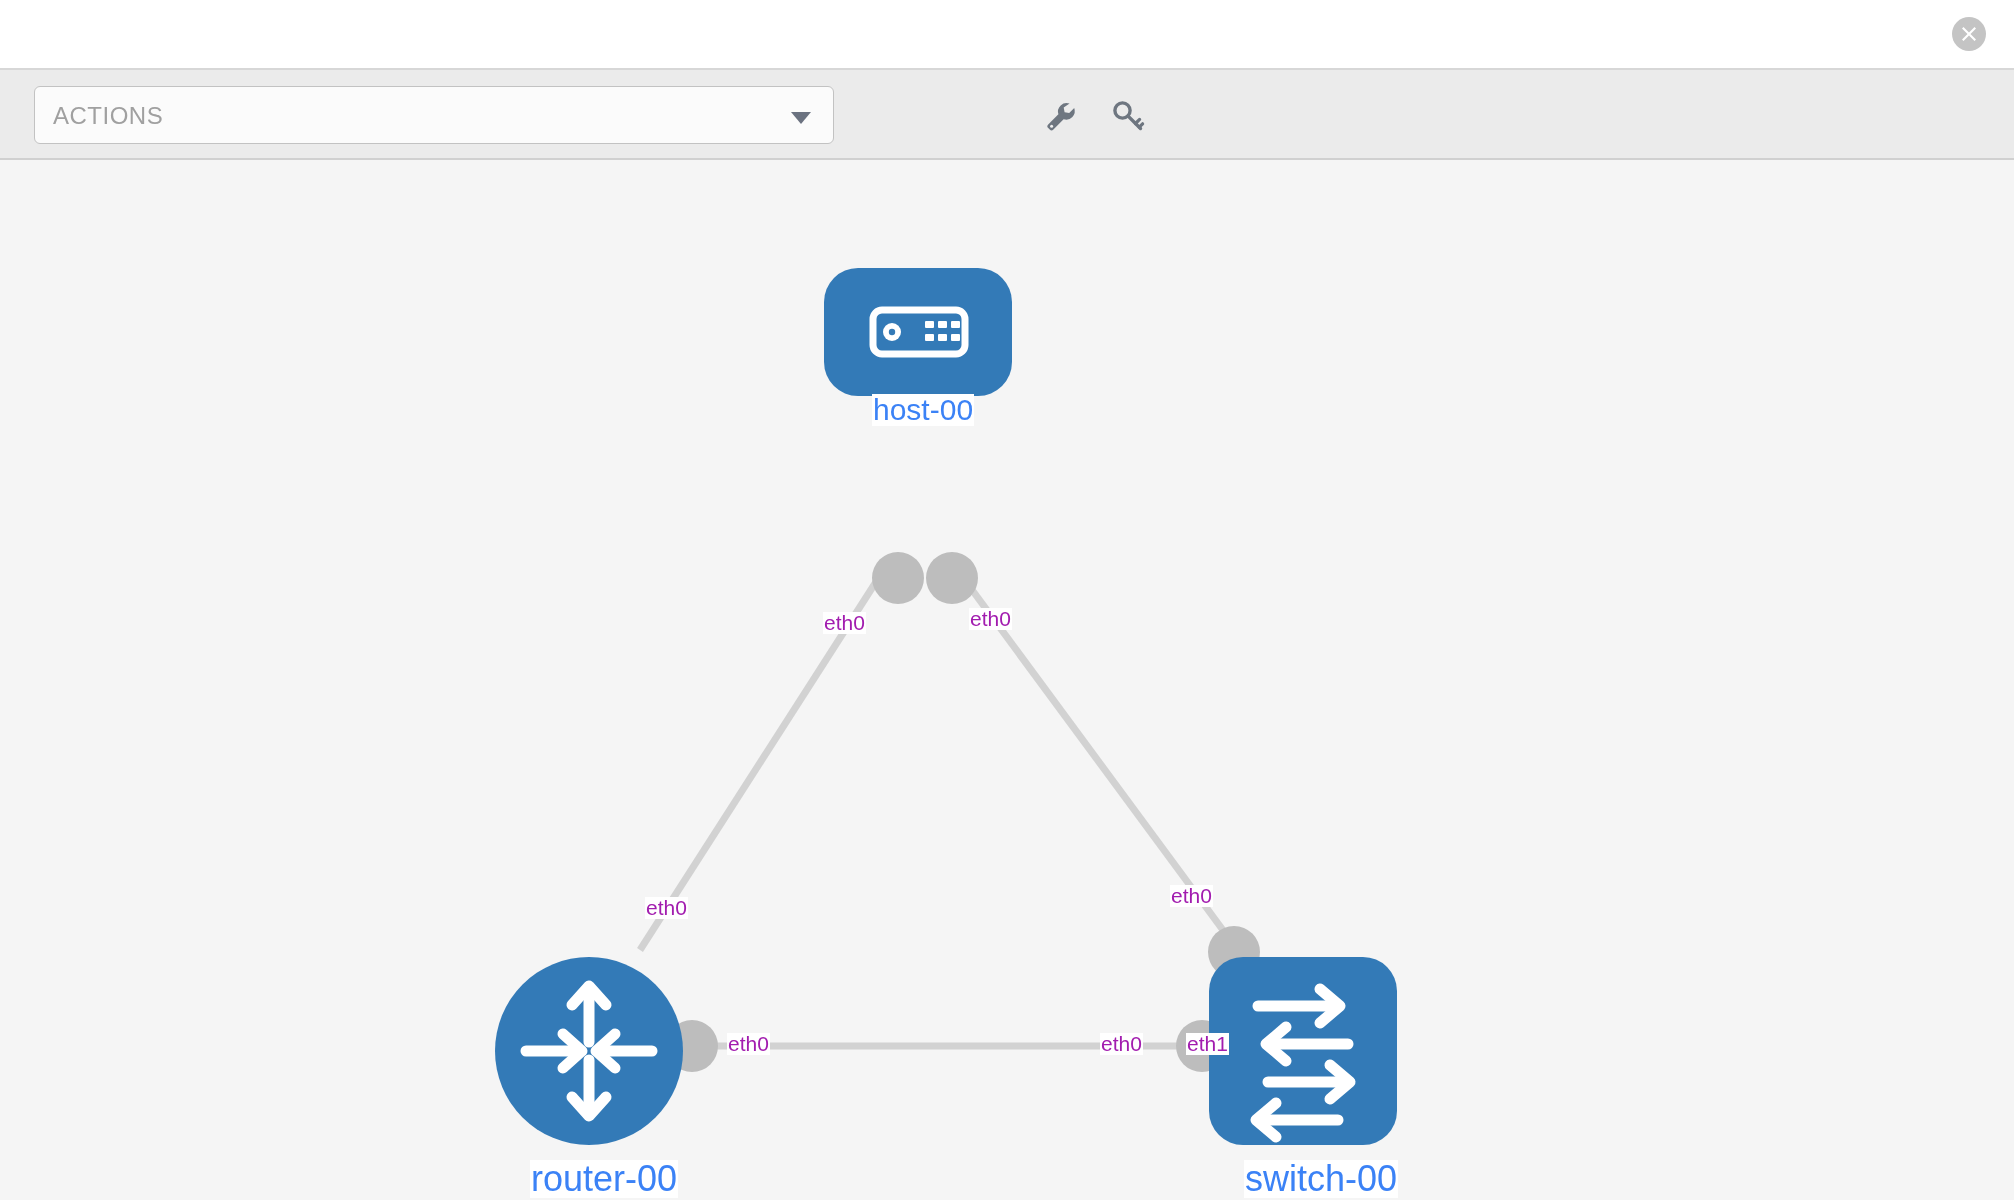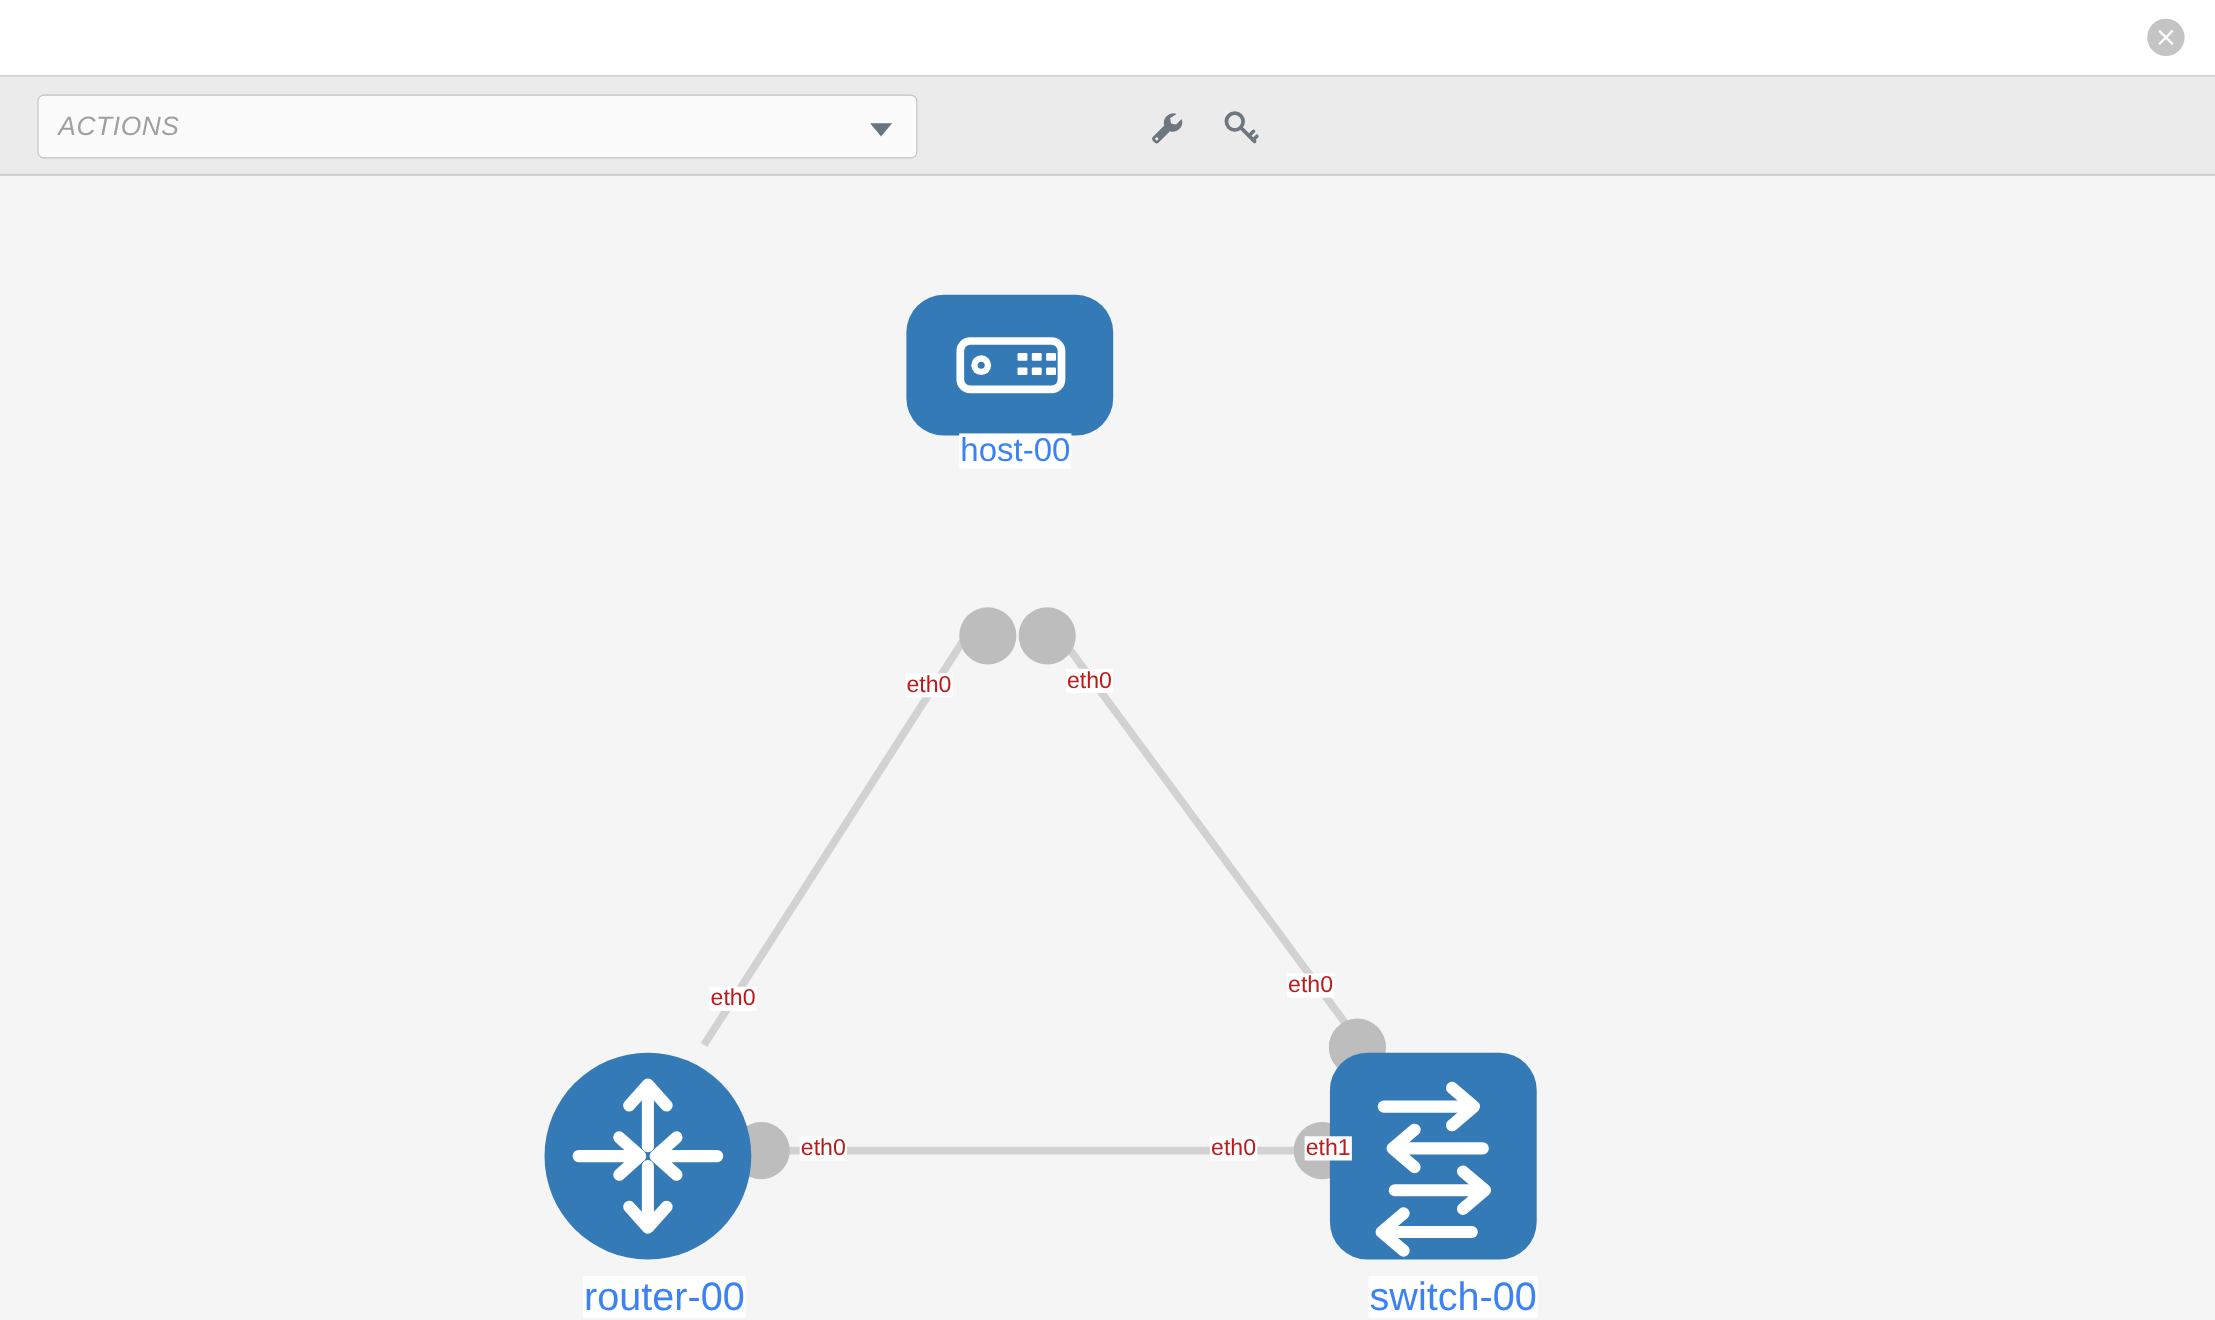--- a/index.html
+++ b/index.html
@@ -49,21 +49,20 @@
 
   
   .toolbar {
     position: absolute;
     left: 0; top: 70px;
     width: 2014px;
     height: 90px;
     background: #ebebeb;
     border-bottom: 2px solid #d0d0d0;
     box-sizing: border-box;
-    font-style: italic;
   }
   .actions-select {
     position: absolute;
     left: 34px;
     top: 16px;
     width: 800px;
     height: 58px;
     background: #fbfbfb;
     border: 1px solid #c2c2c2;
     border-radius: 6px;
@@ -135,21 +134,21 @@
   .node-label {
     position: absolute;
     background: #ffffff;
     color: #3b82f6;
     white-space: nowrap;
     line-height: 1.05;
     padding: 0 1px;
   }
   .label-host   { font-size: 30px; }
   .label-device { font-size: 36px; }
-  .label-iface  { font-size: 21px; color: #b91c1c; }
+  .label-iface  { font-size: 21px; color: #a21caf; }
 </style>
 </head>
 <body>
 
 <div class="header">
   <div class="close-btn">
     <svg width="34" height="34" viewBox="0 0 34 34">
       <path d="M11.5 10 L17 15.5 L22.5 10 L24 11.5 L18.5 17 L24 22.5 L22.5 24 L17 18.5 L11.5 24 L10 22.5 L15.5 17 L10 11.5 Z" fill="#ffffff"></path>
     </svg>
   </div>

